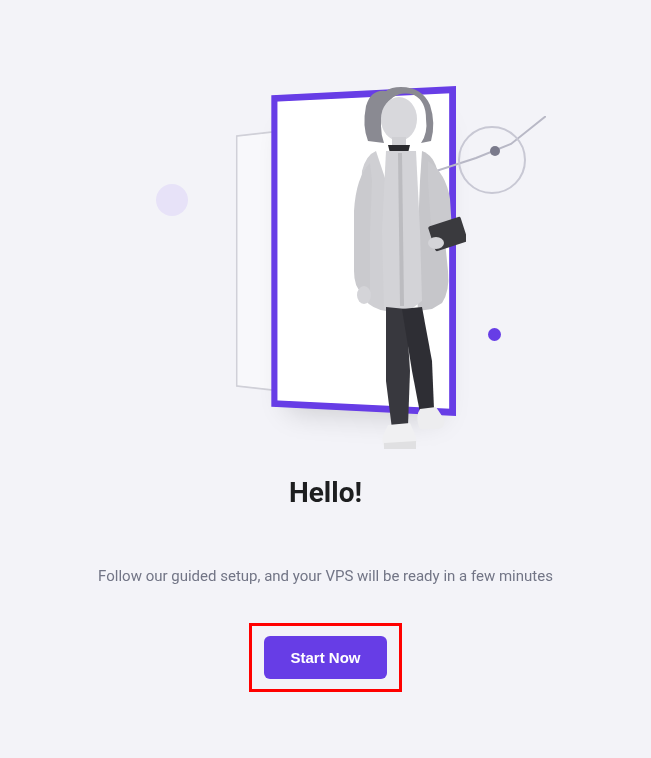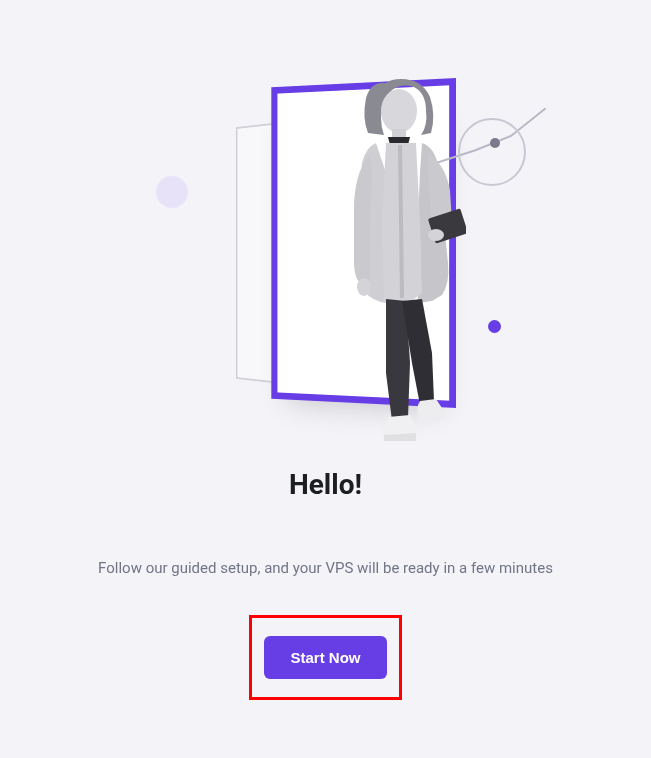--- a/index.html
+++ b/index.html
@@ -116,21 +116,21 @@
     }
     .subtext {
       font-size: 15px;
       color: #727586;
       text-align: center;
       margin-bottom: 38px;
       margin-top: 44px;
     }
     .highlight-box {
       border: 3px solid #ff0000;
-      padding: 18px 12px;
+      padding: 10px 12px;
       display: inline-block;
     }
     .cta-button {
       background: #673de6;
       color: #ffffff;
       border: none;
       border-radius: 6px;
       padding: 13px 26px;
       font-size: 15px;
       font-weight: 600;

